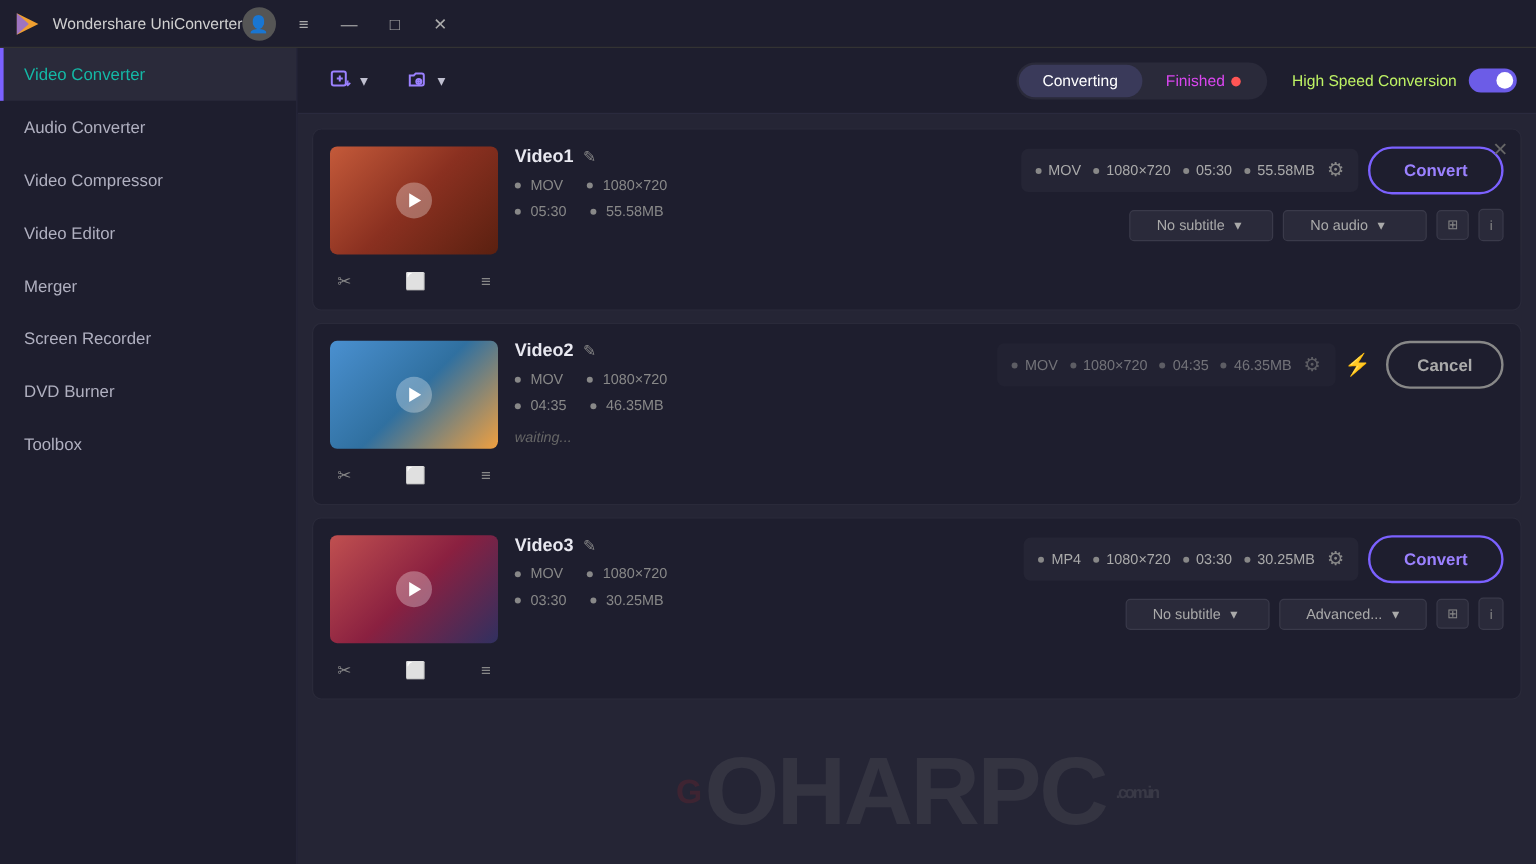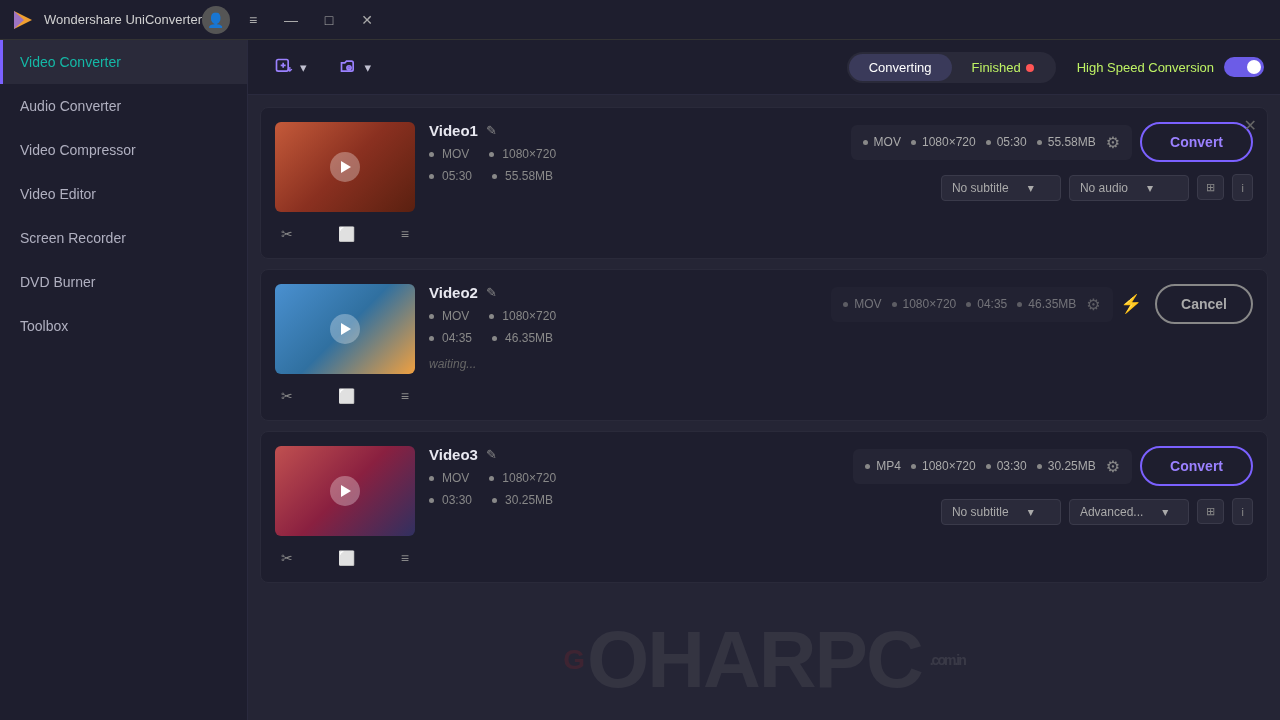--- a/index.html
+++ b/index.html
@@ -131,21 +131,21 @@
       background: #2a2a3a;
       border-radius: 20px;
       padding: 2px;
       margin-left: auto;
     }
     .tab {
       padding: 6px 20px;
       border-radius: 18px;
       font-size: 13px;
       cursor: pointer;
-      color: #bef264;
+      color: #d946ef;
       border: none;
       background: none;
     }
     .tab.active {
       background: #3a3a5a;
       color: #ffffff;
     }
     .finished-dot {
       display: inline-block;
       width: 8px;
@@ -359,26 +359,26 @@
       display: flex;
       align-items: center;
       gap: 8px;
       margin-top: 4px;
     }
     .select-dropdown {
       background: #2a2a3a;
       border: 1px solid #3a3a4a;
       color: #aaa;
       border-radius: 4px;
-      padding: 5px 10px;
+      padding: 5px 22px;
       font-size: 12px;
       cursor: pointer;
       display: flex;
       align-items: center;
-      gap: 19px;
+      gap: 8px;
       min-width: 120px;
     }
     .icon-btn-sm {
       background: #2a2a3a;
       border: 1px solid #3a3a4a;
       color: #888;
       border-radius: 4px;
       padding: 5px 8px;
       cursor: pointer;
       font-size: 11px;
@@ -478,20 +478,23 @@
       <span>Video Converter</span>
     </div>
     <div class="sidebar-item">
       <span>Audio Converter</span>
     </div>
     <div class="sidebar-item">
       <span>Video Compressor</span>
     </div>
     <div class="sidebar-item">
       <span>Video Editor</span>
+    </div>
+    <div class="sidebar-item">
+      <span>Merger</span>
     </div>
     <div class="sidebar-item">
       <span>Screen Recorder</span>
     </div>
     <div class="sidebar-item">
       <span>DVD Burner</span>
     </div>
     <div class="sidebar-item">
       <span>Toolbox</span>
     </div>

